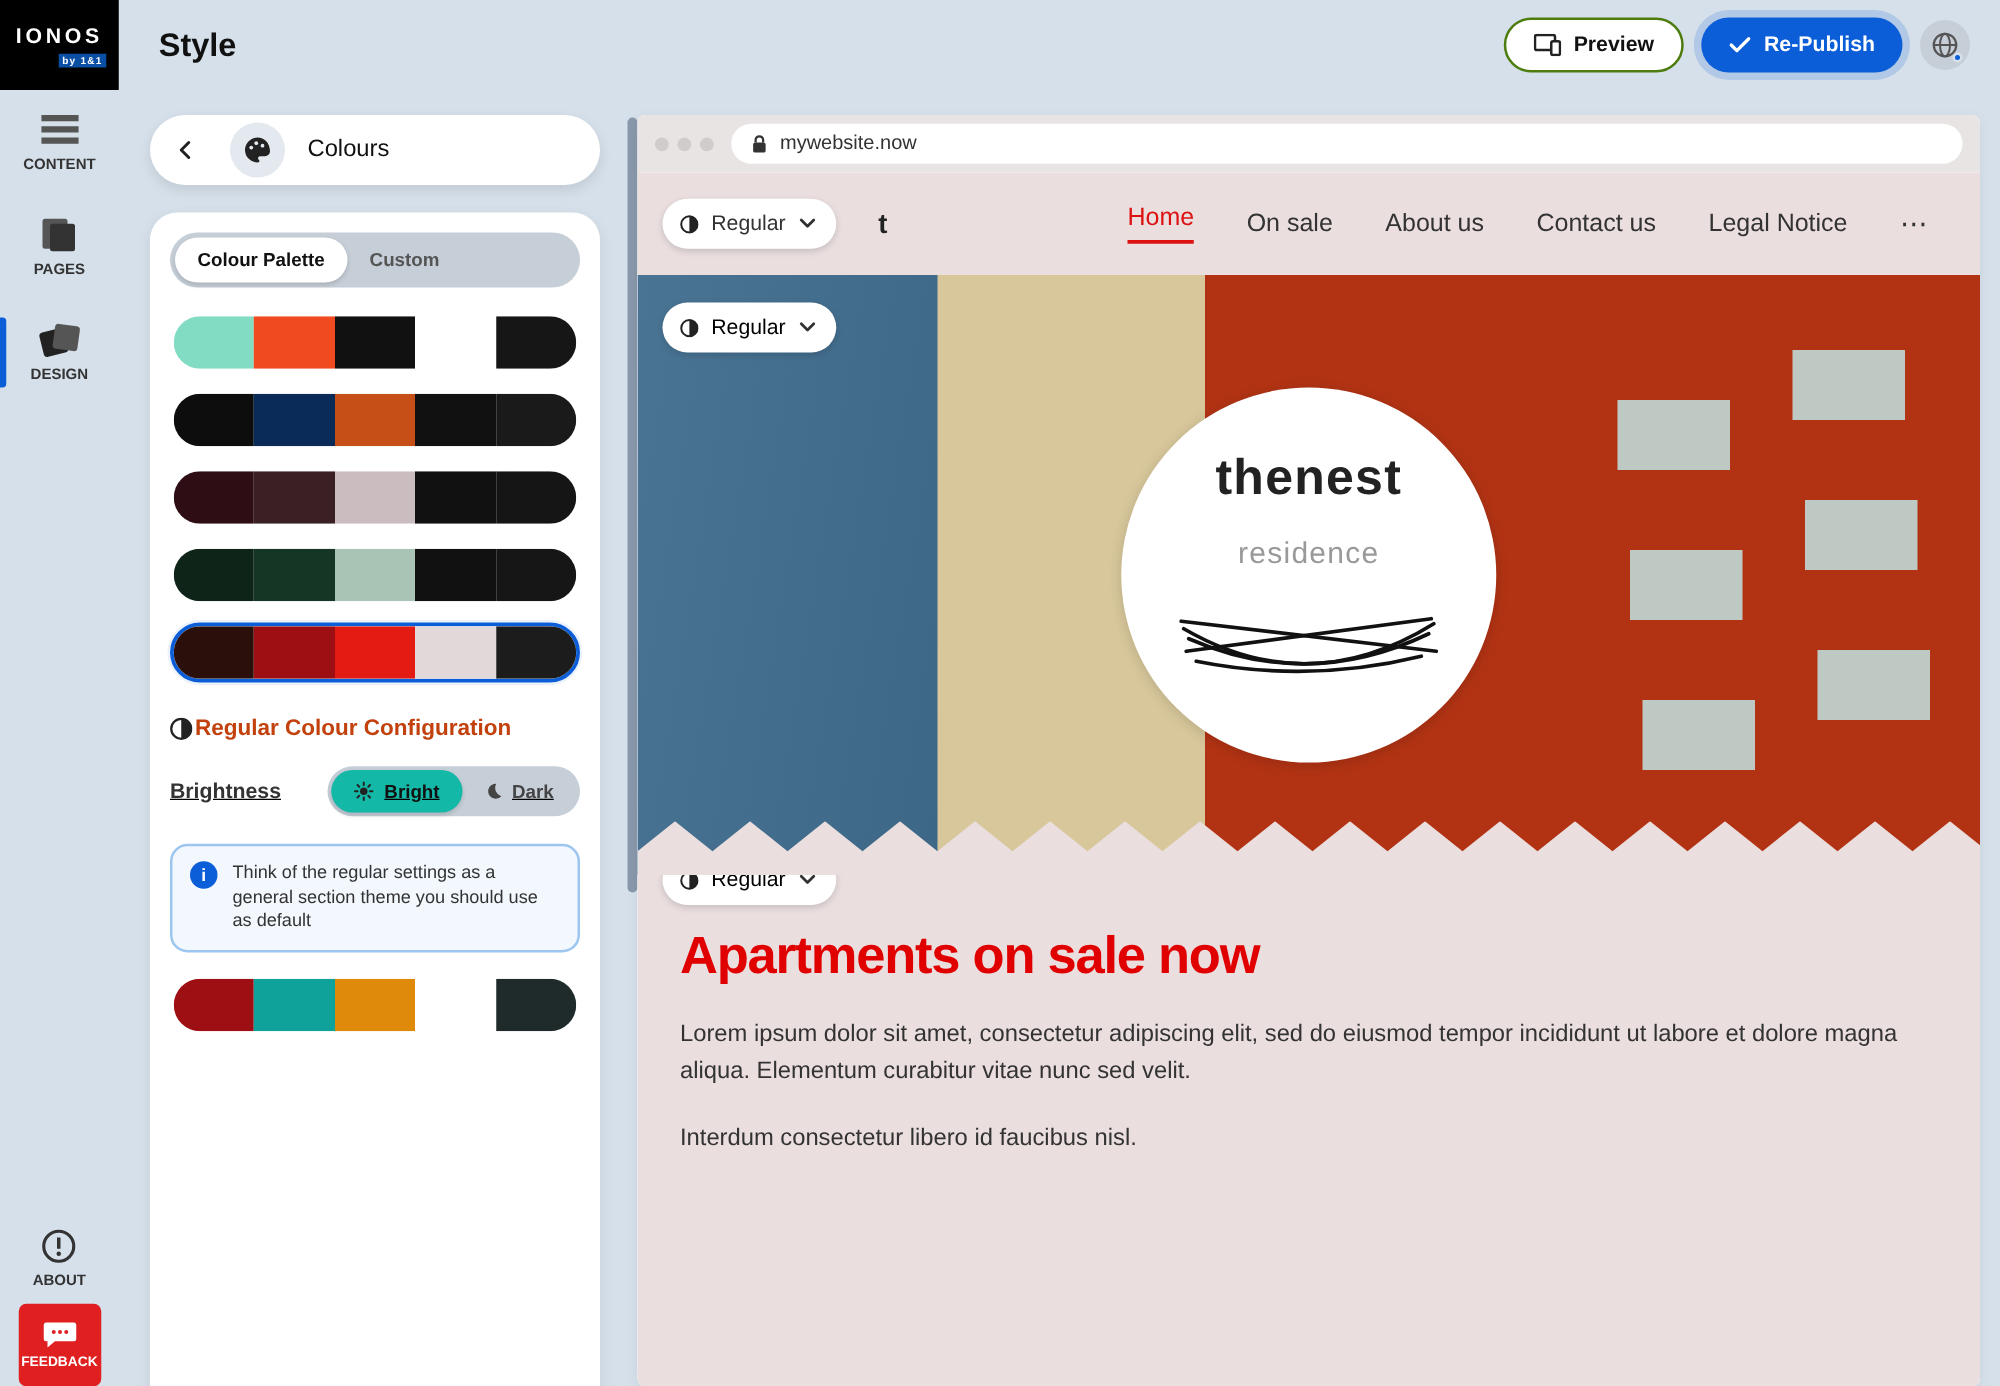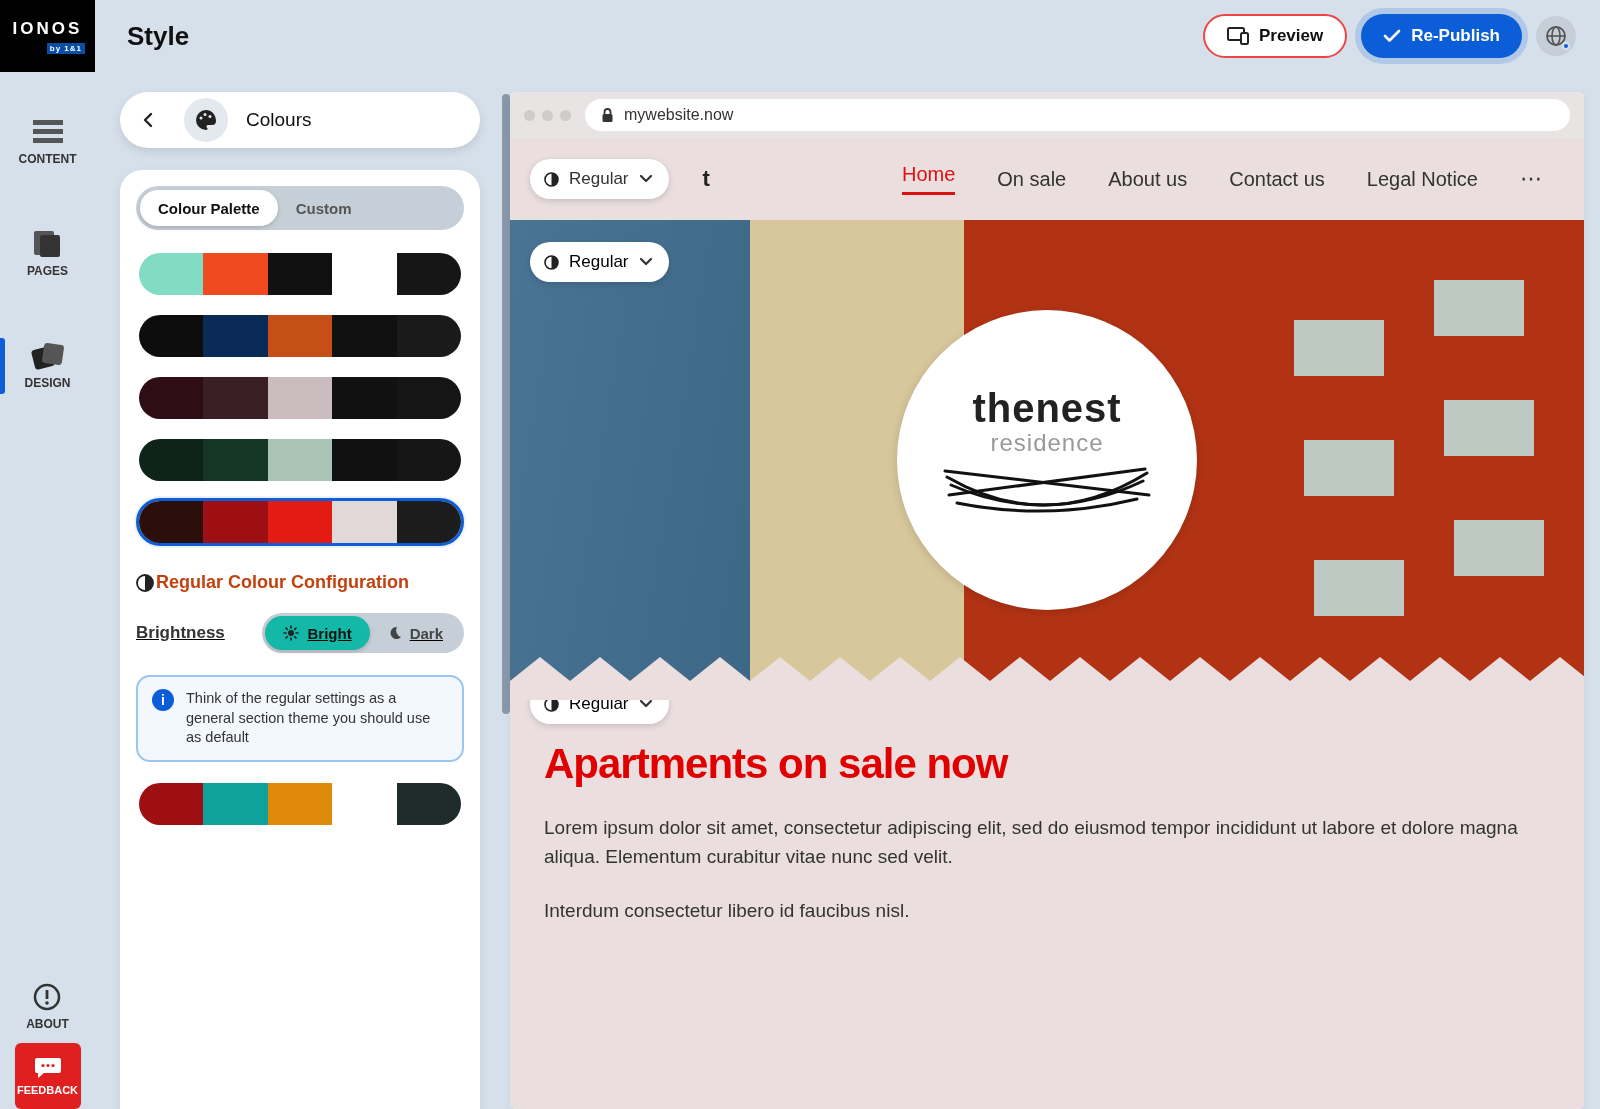--- a/index.html
+++ b/index.html
@@ -12,21 +12,21 @@
     display: flex; flex-direction: column; align-items: center;
   }
   .rail .logo {
     width: 95px; height: 72px; background: #000; color: #fff;
     display:flex; flex-direction:column; align-items:center; justify-content:center;
     font-weight: 600; letter-spacing: 3px; font-size: 17px;
   }
   .rail .logo .sub { font-size:8px; letter-spacing:1px; align-self:flex-end; margin-right:10px; margin-top:4px; background:#0b4fa5; padding:1px 3px;}
   .rail-item {
     width: 95px; display:flex; flex-direction:column; align-items:center; gap:6px;
-    padding: 18px 0; cursor:pointer; color:#333; font-size:12px; font-weight:600;margin-top:28px;
+    padding: 18px 0; cursor:pointer; color:#333; font-size:12px; font-weight:600;
   }
   .rail-item .ico { width:34px; height:28px; display:flex; align-items:center; justify-content:center; }
   .rail-item.active { position:relative; }
   .rail-item.active::before { content:""; position:absolute; left:0; top:14px; bottom:14px; width:5px; background:#0b5ed7; border-radius:0 3px 3px 0; }
   .rail .spacer { flex:1; }
   .rail .about { padding:12px 0; display:flex; flex-direction:column; align-items:center; gap:6px; color:#333; font-size:12px; font-weight:600; cursor:pointer;}
   .rail .feedback {
     width:66px; height:66px; background:#e02020; color:#fff; border-radius:6px;
     display:flex; flex-direction:column; align-items:center; justify-content:center; gap:4px;
     font-size:11px; font-weight:700; margin-bottom:0px; cursor:pointer;
@@ -36,21 +36,21 @@
   .topbar {
     position:absolute; left:95px; top:0; right:0; height:72px;
     display:flex; align-items:center; padding:0 24px 0 32px; gap:14px;
   }
   .topbar h1 { font-size:26px; font-weight:700; color:#111; }
   .topbar .grow { flex:1; }
   .btn {
     display:inline-flex; align-items:center; gap:10px; height:44px; padding:0 22px;
     border-radius:22px; font-size:17px; font-weight:600; cursor:pointer; border:none;
   }
-  .btn.outline { background:#fff; border:2px solid #ef4444; color:#111;text-align:right; }
+  .btn.outline { background:#fff; border:2px solid #4d7c0f; color:#111;text-align:right; }
   .btn.primary { background:#0b5ed7; color:#fff; box-shadow:0 0 0 6px rgba(11,94,215,.18); }
   .roundicon { width:40px; height:40px; border-radius:50%; background:#c6ced8; display:flex; align-items:center; justify-content:center; cursor:pointer; position:relative;}
   .roundicon .dot { position:absolute; right:6px; bottom:6px; width:8px; height:8px; border-radius:50%; background:#0b5ed7; border:2px solid #d6e0ea;}
 
   
   .panel {
     position:absolute; left:120px; top:92px; width:360px; bottom:0;
   }
   .panel .crumb {
     height:56px; background:#fff; border-radius:28px; display:flex; align-items:center;
@@ -146,21 +146,21 @@
   }
   .hero .win {
     position:absolute; background:#bfc9c3; width:90px; height:56px;
   }
   .hero .reg2 { position:absolute; left:20px; top:22px; z-index:5;}
 
   .logo-badge {
     position:absolute; left:50%; top:50%; transform:translate(-50%,-50%);
     width:300px; height:300px; border-radius:50%; background:#fff;
     display:flex; flex-direction:column; align-items:center; justify-content:center;
-    box-shadow:0 2px 10px rgba(0,0,0,.15); z-index:4;
+    box-shadow:0 2px 10px rgba(0,0,0,.15); z-index:4;gap:26px;
   }
   .logo-badge .t1 { font-size:40px; font-weight:700; color:#222; letter-spacing:1px;}
   .logo-badge .t2 { font-size:24px; color:#999; letter-spacing:1px; margin-top:-2px;}
   .logo-badge svg { margin-top:8px;}
 
   .zig {
     position:absolute; left:0; right:0; bottom:-1px; height:44px; z-index:3;
   }
   .content-block { padding: 40px 34px 0; position:relative;}
   .content-block h2 { color:#e00000; font-size:42px; font-weight:800; letter-spacing:-1px;}

